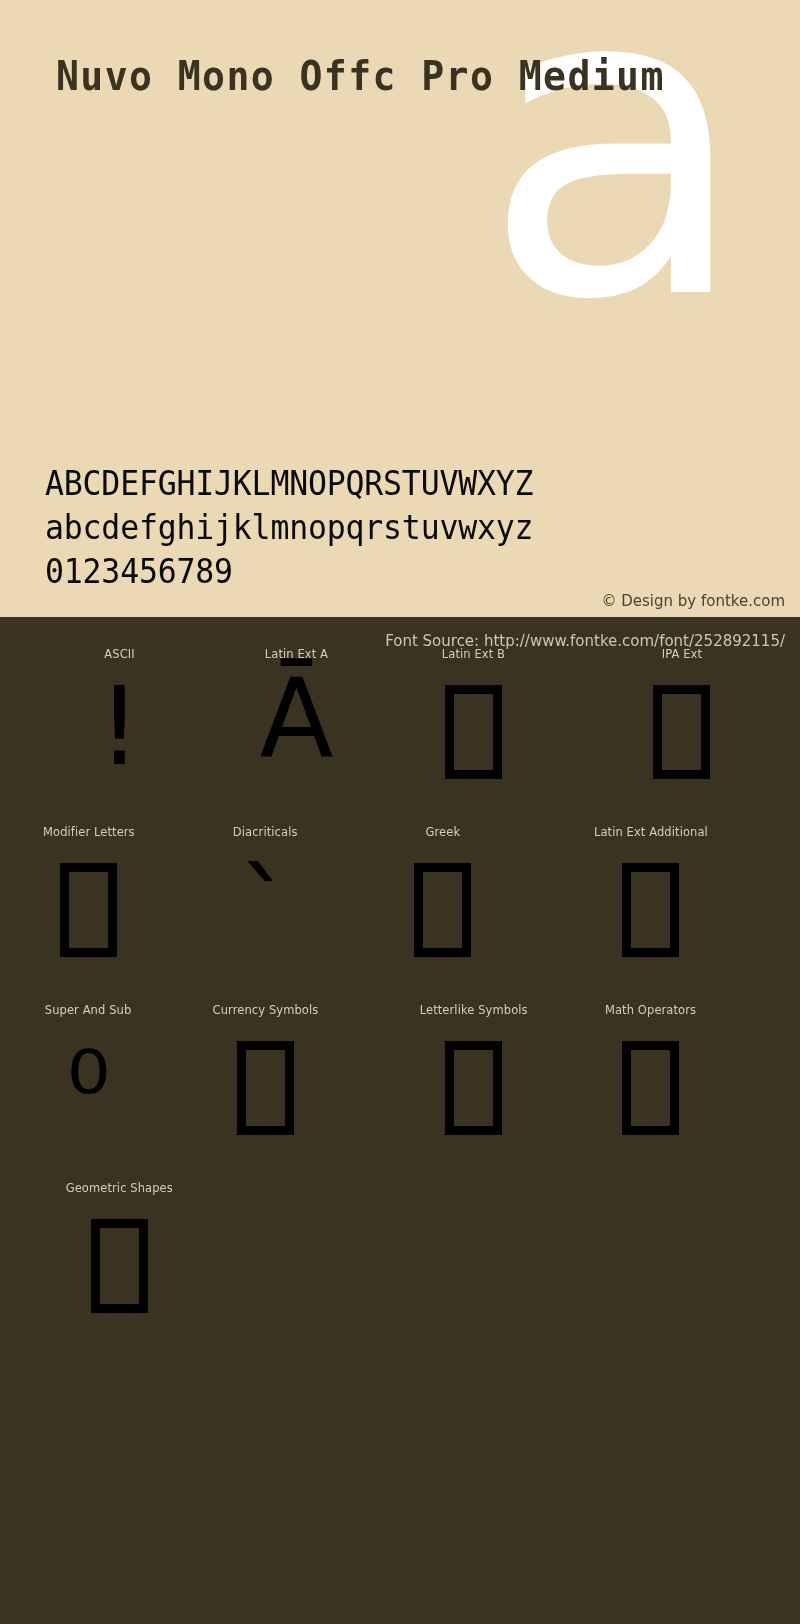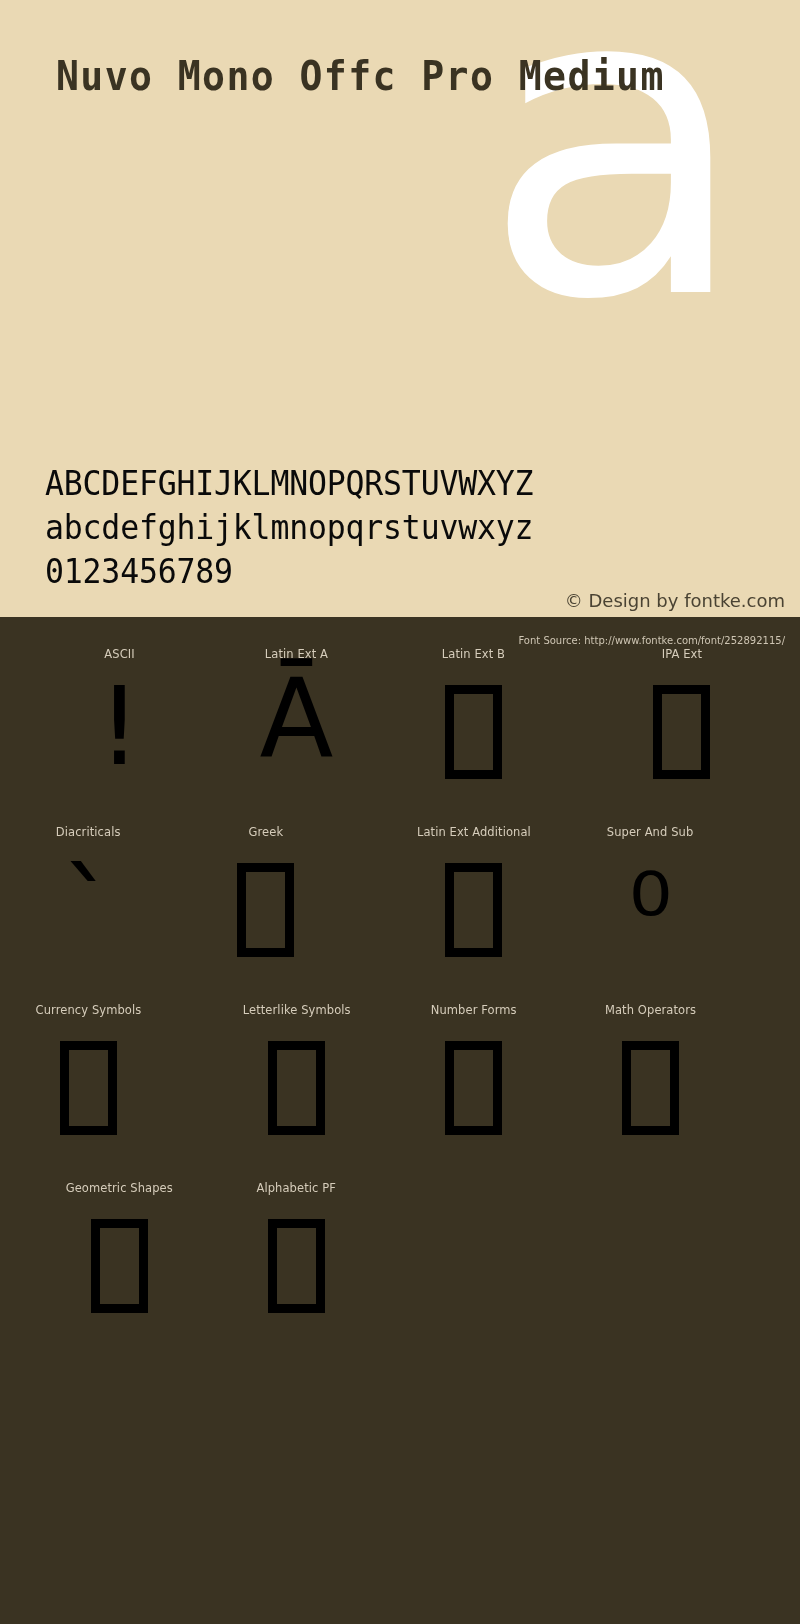--- a/index.html
+++ b/index.html
@@ -103,42 +103,42 @@
     transform: scaleX(0.955);
     transform-origin: left center;
     margin-bottom: 4px;
   }
 
   .credit-line {
     position: absolute;
     right: 15px;
     top: 591px;
     font-family: "DejaVu Sans", sans-serif;
-    font-size: 18px;
+    font-size: 15px;
     line-height: 20px;
     color: #4a4333;
     white-space: nowrap;
   }
 
   
   .blocks-panel {
     position: absolute;
     left: 0;
     top: 617px;
     width: 800px;
     height: 1007px;
     background: #3a3322;
   }
 
   .source-line {
     position: absolute;
     right: 15px;
     top: 14px;
     font-family: "DejaVu Sans", sans-serif;
-    font-size: 10px;
+    font-size: 15px;
     line-height: 20px;
     color: #cfc6b4;
     white-space: nowrap;
   }
 
   .blocks-grid {
     position: absolute;
     left: 0;
     top: 28px;
     width: 800px;
@@ -232,20 +232,24 @@
         </div>
         <div class="block-cell">
           <div class="block-label">Latin Ext B</div>
           <div class="tofu-box"></div>
         </div>
         <div class="block-cell col-0">
           <div class="block-label">IPA Ext</div>
           <div class="tofu-box"></div>
         </div>
         <div class="block-cell">
+          <div class="block-label">Modifier Letters</div>
+          <div class="tofu-box"></div>
+        </div>
+        <div class="block-cell">
           <div class="block-label">Diacriticals</div>
           <div class="block-glyph glyph-grave">ˋ</div>
         </div>
         <div class="block-cell">
           <div class="block-label">Greek</div>
           <div class="tofu-box"></div>
         </div>
         <div class="block-cell col-0">
           <div class="block-label">Latin Ext Additional</div>
           <div class="tofu-box"></div>
@@ -256,31 +260,23 @@
         </div>
         <div class="block-cell">
           <div class="block-label">Currency Symbols</div>
           <div class="tofu-box"></div>
         </div>
         <div class="block-cell col-0">
           <div class="block-label">Letterlike Symbols</div>
           <div class="tofu-box"></div>
         </div>
         <div class="block-cell">
-          <div class="block-label">Number Forms</div>
-          <div class="tofu-box"></div>
-        </div>
-        <div class="block-cell">
           <div class="block-label">Math Operators</div>
           <div class="tofu-box"></div>
         </div>
         <div class="block-cell col-0">
           <div class="block-label">Geometric Shapes</div>
-          <div class="tofu-box"></div>
-        </div>
-        <div class="block-cell">
-          <div class="block-label">Alphabetic PF</div>
           <div class="tofu-box"></div>
         </div>
       </div>
   </section>
 
 </div>
 
 </body></html>

